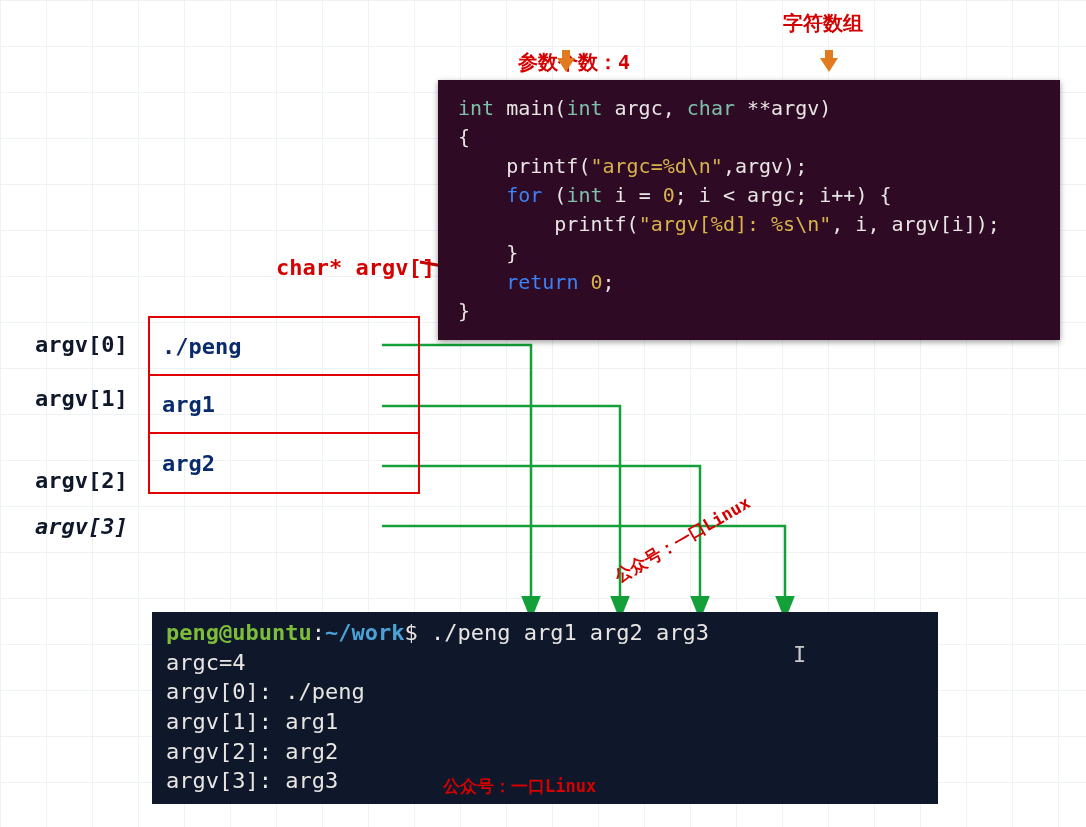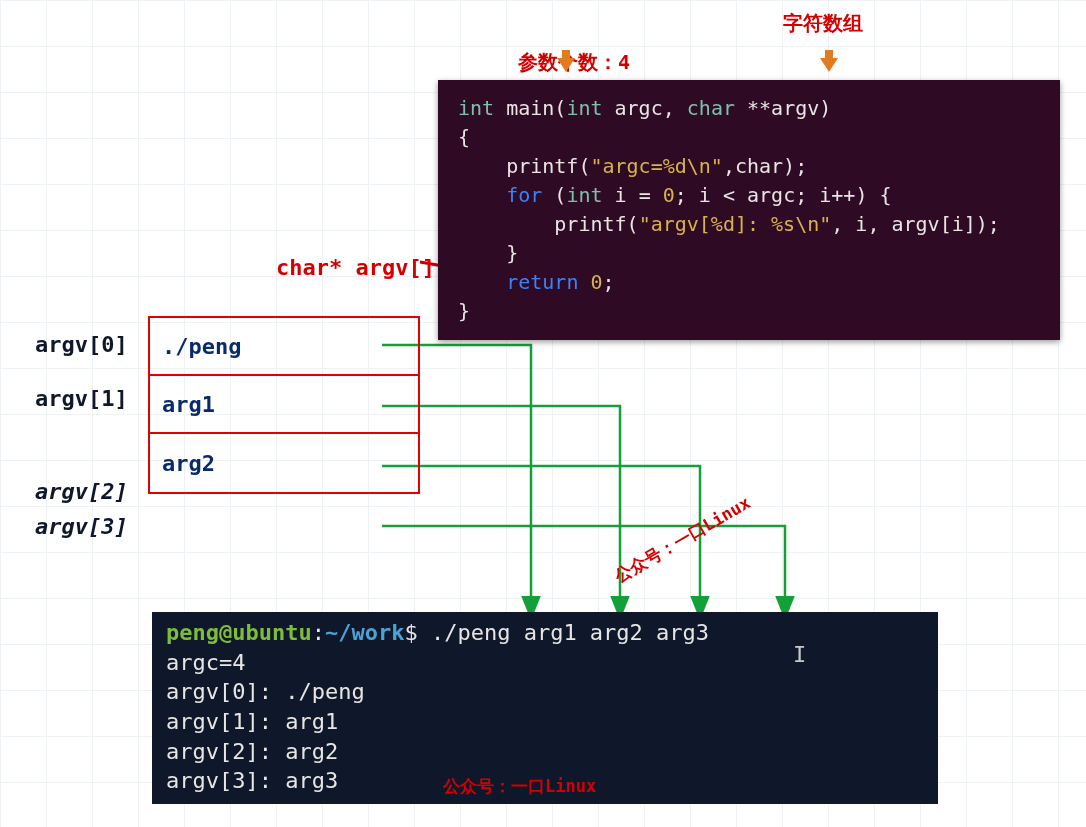--- a/index.html
+++ b/index.html
@@ -148,38 +148,38 @@
 </svg>
 
 <div class="layer anno-red" style="left:518px; top:10px;margin-top:39px;">参数个数：4</div>
 <div class="layer anno-red" style="left:783px; top:10px;">字符数组</div>
 
 <div class="layer arrow-down" style="left:557px; top:58px;"></div>
 <div class="layer arrow-down" style="left:820px; top:58px;"></div>
 
 <div class="layer code-block" style="left:438px; top:80px; width:622px;"><span class="kw">int</span><span> main(</span><span class="kw">int</span><span> argc, </span><span class="kw">char</span><span> **argv)</span>
 <span>{</span>
-<span>    printf(</span><span class="str">"argc=%d\n"</span><span>,char);</span>
+<span>    printf(</span><span class="str">"argc=%d\n"</span><span>,argv);</span>
 <span>    </span><span class="kw2">for</span><span> (</span><span class="kw">int</span><span> i = </span><span class="str">0</span><span>; i &lt; argc; i++) {</span>
 <span>        printf(</span><span class="str">"argv[%d]: %s\n"</span><span>, i, argv[i]);</span>
 <span>    }</span>
 <span>    </span><span class="kw2">return</span><span> </span><span class="str">0</span><span>;</span>
 <span>}</span></div>
 
 <div class="layer anno-red" style="left:276px; top:255px; font-size:22px;">char* argv[]</div>
 
 <div class="argv-table layer" style="left:148px; top:316px;">
   <div class="argv-cell">./peng</div>
   <div class="argv-cell">arg1</div>
   <div class="argv-cell">arg2</div>
 </div>
 
 <div class="argv-label layer" style="left:35px; top:332px;">argv[0]</div>
 <div class="argv-label layer" style="left:35px; top:386px;">argv[1]</div>
-<div class="argv-label layer" style="left:35px; top:479px;font-style:italic;">argv[2]</div>
+<div class="argv-label layer" style="left:35px; top:468px;">argv[2]</div>
 <div class="argv-label layer" style="left:35px; top:514px;font-style:italic;">argv[3]</div>
 
 <div class="layer watermark-rot" style="left:622px; top:565px;">公众号：一口Linux</div>
 
 <div class="layer term-block" style="left:152px; top:612px; width:786px;"><span class="term-user">peng@ubuntu</span><span class="term-white">:</span><span class="term-path">~/work</span><span class="term-white">$</span><span class="term-white"> ./peng arg1 arg2 arg3</span>
 <span>argc=4</span>
 <span>argv[0]: ./peng</span>
 <span>argv[1]: arg1</span>
 <span>argv[2]: arg2</span>
 <span>argv[3]: arg3</span></div>

